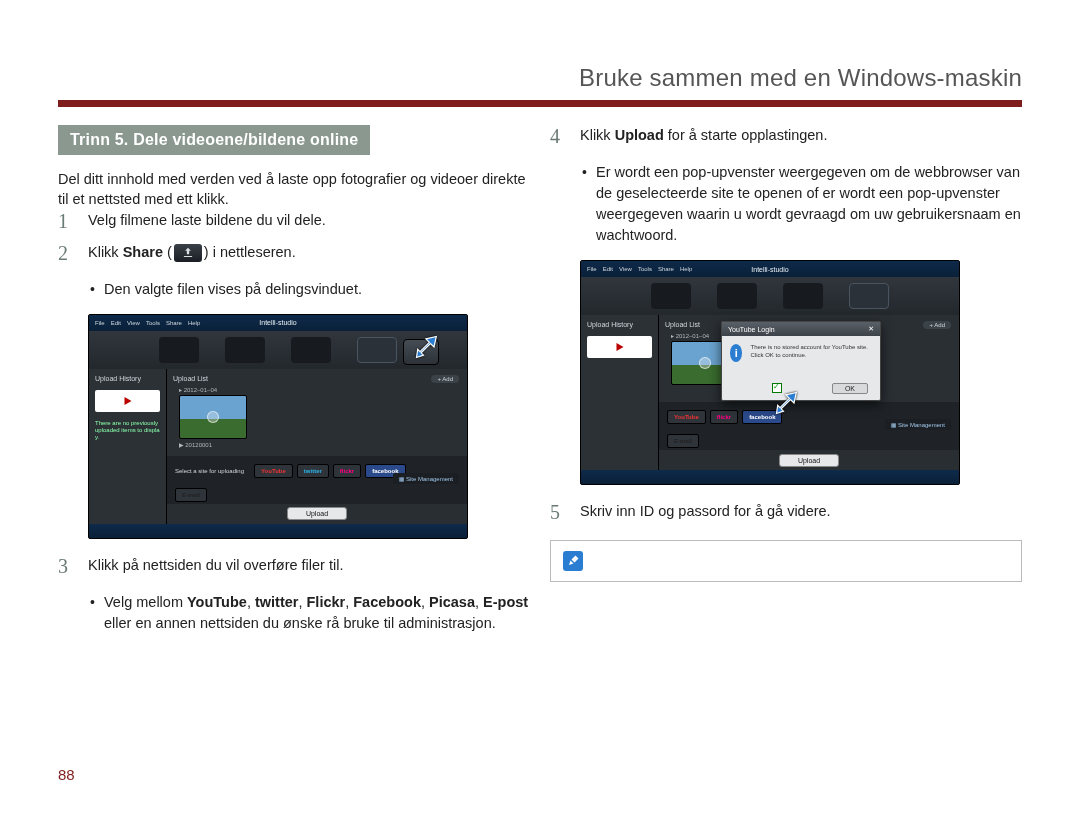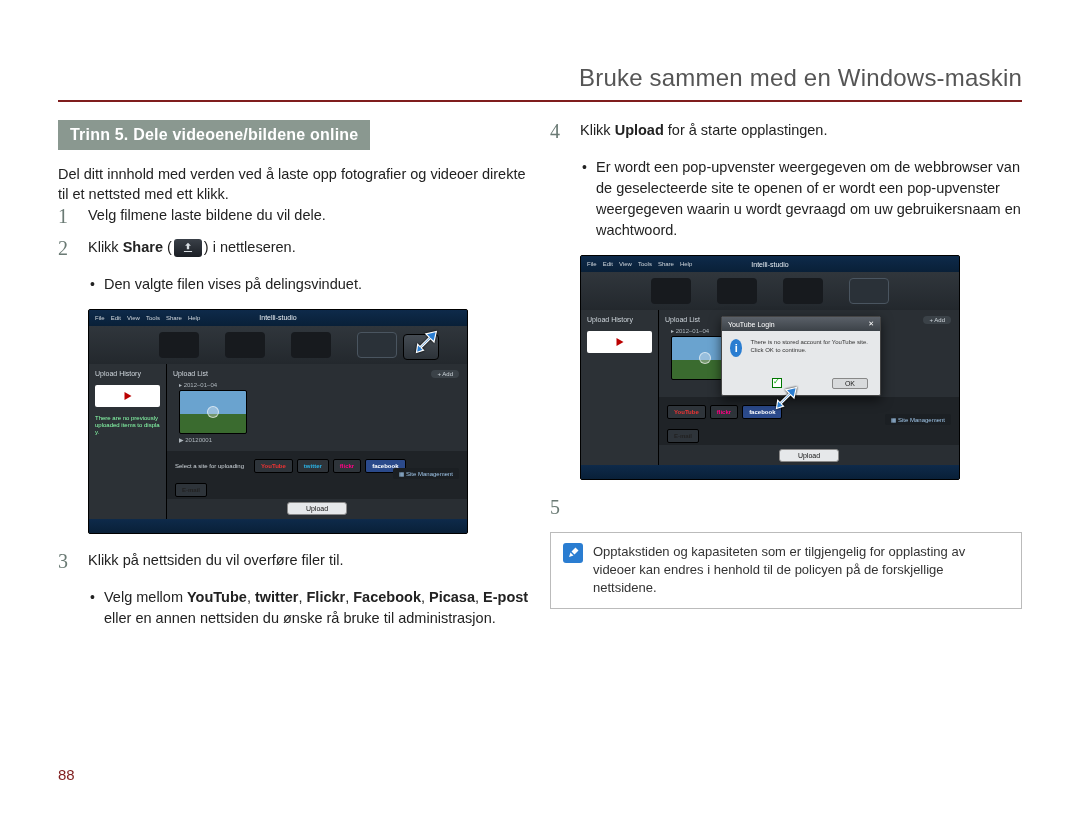--- a/index.html
+++ b/index.html
@@ -1,18 +1,18 @@
 <!DOCTYPE html>
 <html><head>
 <meta charset="utf-8">
 <style>
   * { box-sizing: border-box; margin: 0; padding: 0; }
   html, body { width: 1080px; height: 825px; background: #fff; font-family: Arial, Helvetica, sans-serif; color: #222; }
   .page { width: 1080px; height: 825px; padding: 64px 58px 30px 58px; position: relative; }
-  .header-title { font-size: 24px; font-weight: 400; color: #555; text-align: right; padding-bottom: 8px; border-bottom: 2px solid #7f1d1d; margin-bottom: 18px; letter-spacing: 0.2px; }
+  .header-title { font-size: 24px; font-weight: 400; color: #555; text-align: right; padding-bottom: 8px; border-bottom: 7px solid #7f1d1d; margin-bottom: 18px; letter-spacing: 0.2px; }
   .columns { display: flex; gap: 20px; }
   .col { flex: 1; min-width: 0; }
   .step-banner { display: inline-block; background: #8a9890; color: #fff; font-weight: 700; font-size: 16px; padding: 6px 12px; margin-bottom: 14px; letter-spacing: 0.2px; }
   .intro { font-size: 14.5px; line-height: 1.4; }
   .ol-item { display: flex; gap: 14px; margin-bottom: 10px; }
   .ol-num { font-size: 20px; color: #6a7a74; min-width: 16px; font-family: Georgia, 'Times New Roman', serif; line-height: 1.1; }
   .ol-body { font-size: 14.5px; line-height: 1.45; flex: 1; }
   .ol-body .line1 { margin-bottom: 4px; }
   .bullet-list { list-style: none; padding-left: 0; margin-top: 16px; }
   .bullet-list li { position: relative; padding-left: 16px; margin-bottom: 4px; font-size: 14.5px; line-height: 1.45; }
@@ -260,28 +260,28 @@
         <div class="arrow">
           <svg viewBox="0 0 24 24">
               <path fill="#2a7dd1" stroke="#fff" stroke-width="1" d="M3 21l6-2-2-2 8-8 3 3 2-9-9 2 3 3-8 8-2-2z"></path>
             </svg>
         </div>
       </div>
 
       <div class="ol-item">
         <div class="ol-num">5</div>
         <div class="ol-body">
+          <div class="line1">Skriv inn ID og passord for å gå videre.</div>
         </div>
       </div>
 
       <div class="note-box">
         <div class="note-icon">
           <svg viewBox="0 0 24 24">
               <path fill="#fff" d="M4 20l3-9 6 6-9 3zm5-11l8-8 6 6-8 8-6-6z"></path>
             </svg>
         </div>
-        <div class="note-text">Opptakstiden og kapasiteten som er tilgjengelig for opplasting av videoer kan endres i henhold til de policyen på de forskjellige nettsidene.</div>
       </div>
     </div>
   </div>
 
   <div class="page-num">88</div>
 </div>
 
 </body></html>

